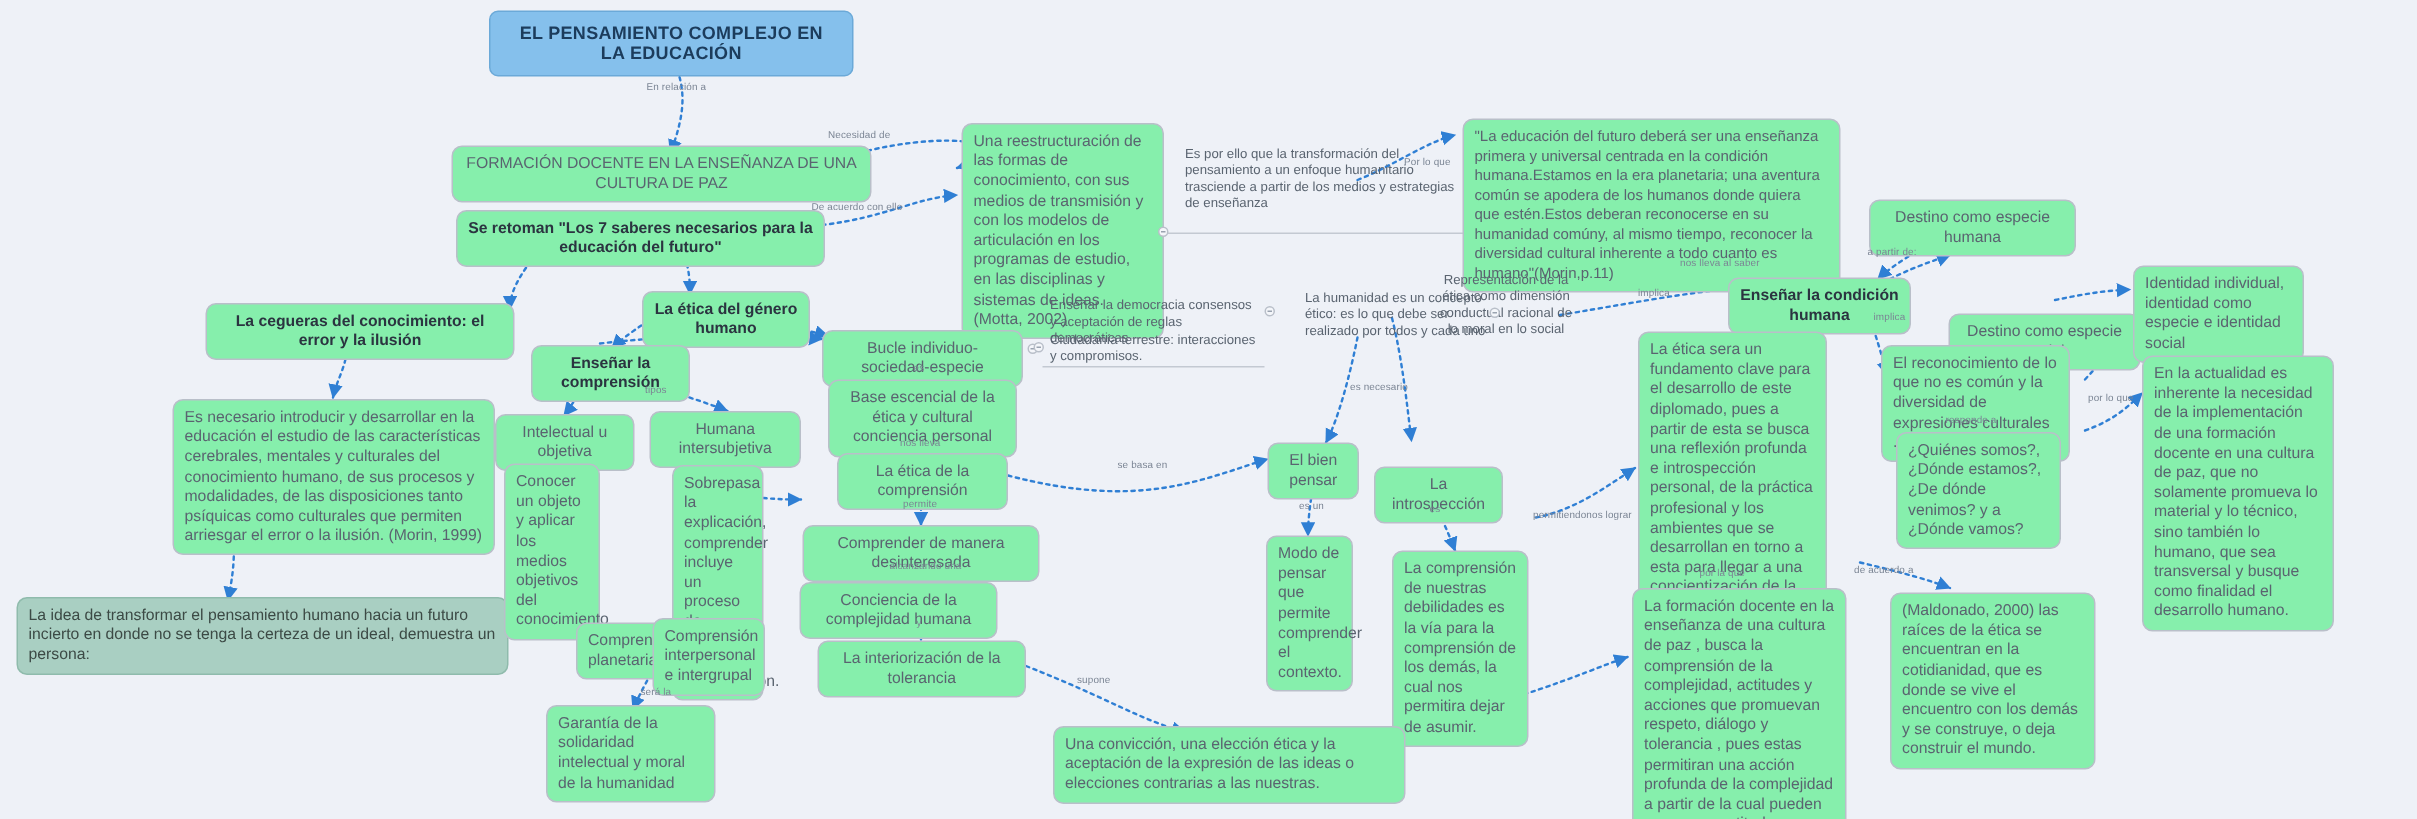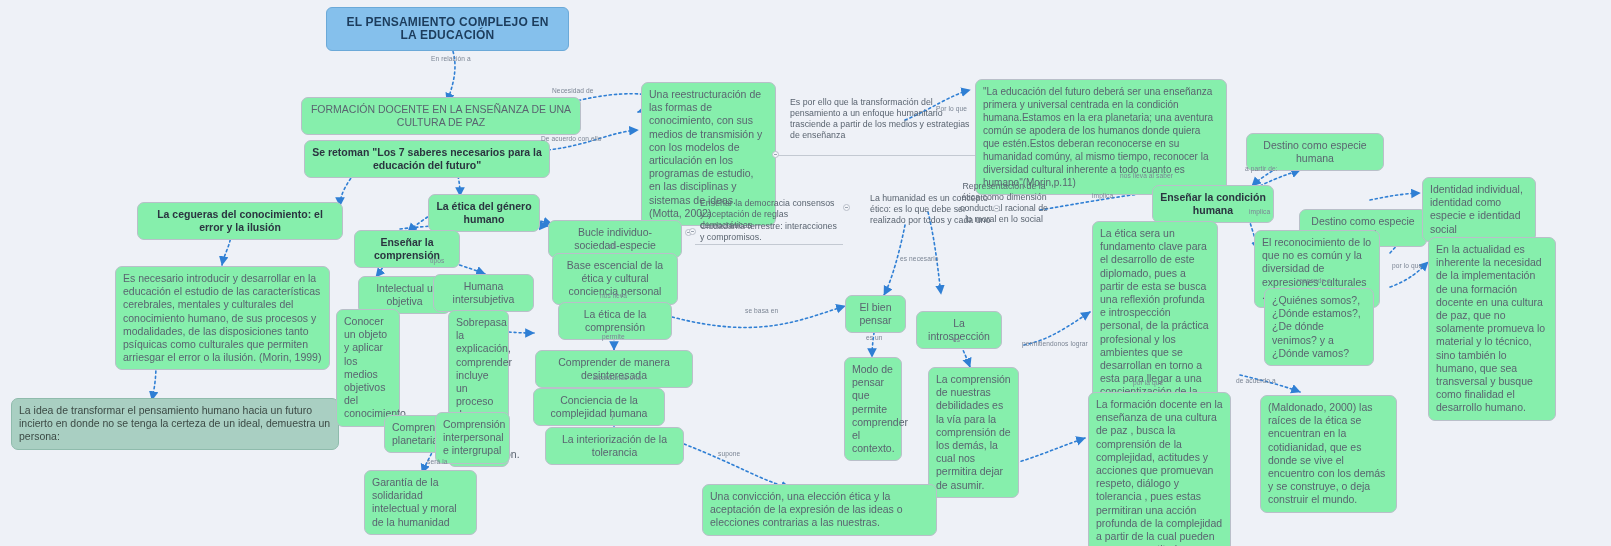--- a/index.html
+++ b/index.html
@@ -242,21 +242,21 @@
   </div>
 
   <div class="node" style="left:115px; top:266px; width:215px;">
     <span>Es necesario introducir y desarrollar en la educación el estudio de las características cerebrales, mentales y culturales del conocimiento humano, de sus procesos y modalidades, de las disposiciones tanto psíquicas como culturales que permiten arriesgar el error o la ilusión. (Morin, 1999)</span>
   </div>
 
   <div class="node green" style="left:11px; top:398px; width:328px;">
     <span>La idea de transformar el pensamiento humano hacia un futuro incierto en donde no se tenga la certeza de un ideal, demuestra un persona:</span>
   </div>
 
-  <div class="node center" style="left:330px; top:276px; width:93px;margin-left:28px;">
+  <div class="node center" style="left:330px; top:276px; width:93px;">
     <span>Intelectual u objetiva</span>
   </div>
 
   <div class="node center" style="left:433px; top:274px; width:101px;">
     <span>Humana intersubjetiva</span>
   </div>
 
   <div class="node" style="left:336px; top:309px; width:64px;">
     <span>Conocer un objeto y aplicar los medios objetivos del conocimiento</span>
   </div>

